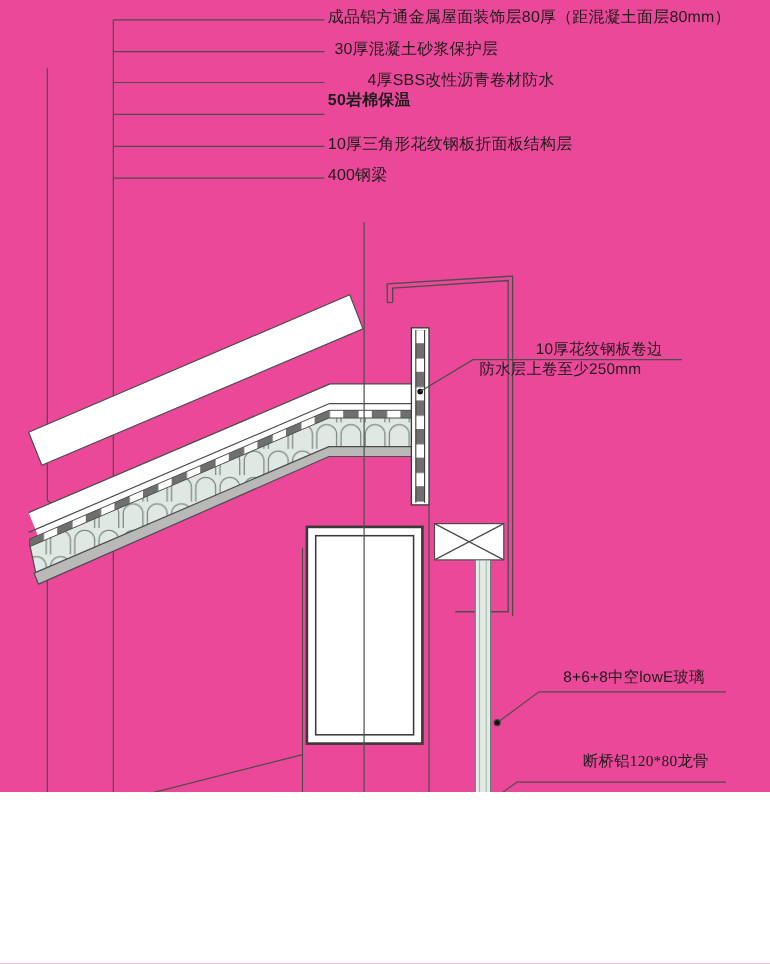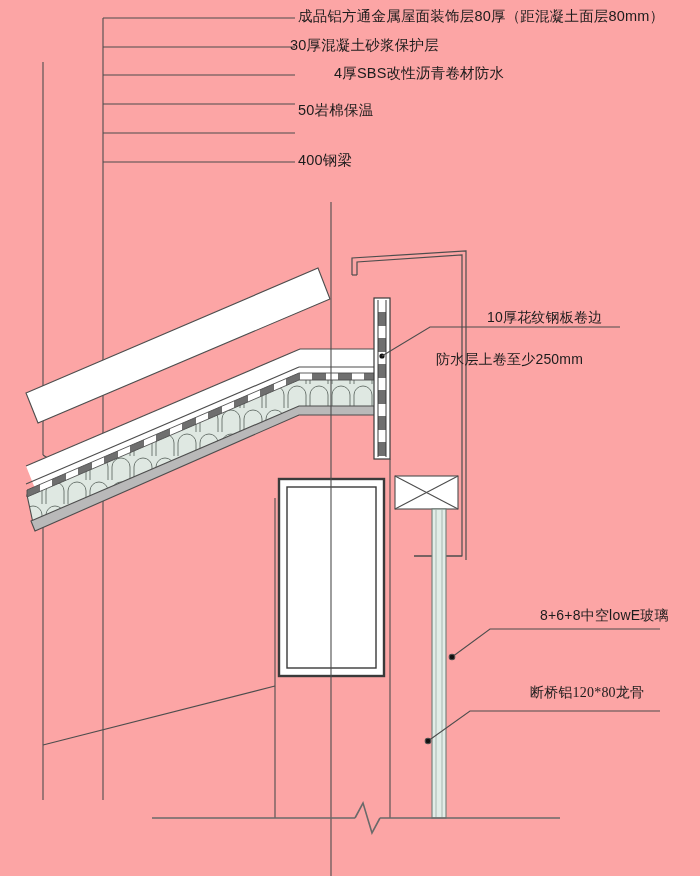--- a/index.html
+++ b/index.html
@@ -6,22 +6,22 @@
     margin: 0;
     padding: 0;
     background: #ffffff;
   }
   body {
     font-family: "Liberation Sans", "DejaVu Sans", sans-serif;
   }
   #sheet {
     position: relative;
     width: 700px;
-    height: 876px;
-    background: #fca5a5;
+    height: 720px;
+    background: #ec4899;
     overflow: hidden;
     text-align: right;
   }
   #drawing {
     position: absolute;
     left: 0;
     top: 0;
     width: 700px;
     height: 876px;
   }
@@ -156,23 +156,24 @@
     <g stroke="#4d4d4d" stroke-width="1.05" fill="none">
       <path d="M382 356 L430 327 L620 327"></path>
       <path d="M452 657 L490 629 L660 629"></path>
       <path d="M428 741 L470 711 L660 711"></path>
       <circle cx="452" cy="657" r="2.8" fill="#111111"></circle>
       <circle cx="428" cy="741" r="2.8" fill="#111111"></circle>
     </g>
   </svg>
 
   <div class="lbl" style="left:298px; top:9px;">成品铝方通金属屋面装饰层80厚（距混凝土面层80mm）</div>
-  <div class="lbl" style="left:290px; top:38px;">30厚混凝土砂浆保护层</div>
+  <div class="lbl" style="left:304px; top:38px;">30厚混凝土砂浆保护层</div>
   <div class="lbl" style="left:298px; top:66px;margin-left:36px;">4厚SBS改性沥青卷材防水</div>
-  <div class="lbl" style="left:298px; top:103px;">50岩棉保温</div>
+  <div class="lbl" style="left:298px; top:84px;font-weight:bold;">50岩棉保温</div>
+  <div class="lbl" style="left:298px; top:124px;">10厚三角形花纹钢板折面板结构层</div>
   <div class="lbl" style="left:298px; top:153px;">400钢梁</div>
 
   <div class="lbl lbl-sm" style="left:487px; top:310px;">10厚花纹钢板卷边</div>
-  <div class="lbl lbl-sm" style="left:436px; top:352px;">防水层上卷至少250mm</div>
-  <div class="lbl lbl-sm" style="left:512px; top:608px;margin-left:28px;">8+6+8中空lowE玻璃</div>
+  <div class="lbl lbl-sm" style="left:436px; top:328px;">防水层上卷至少250mm</div>
+  <div class="lbl lbl-sm" style="left:512px; top:608px;">8+6+8中空lowE玻璃</div>
   <div class="lbl lbl-sm" style="left:530px; top:686px;font-family:Liberation Serif, serif;">断桥铝120*80龙骨</div>
 
 </div>
 
 </body></html>

